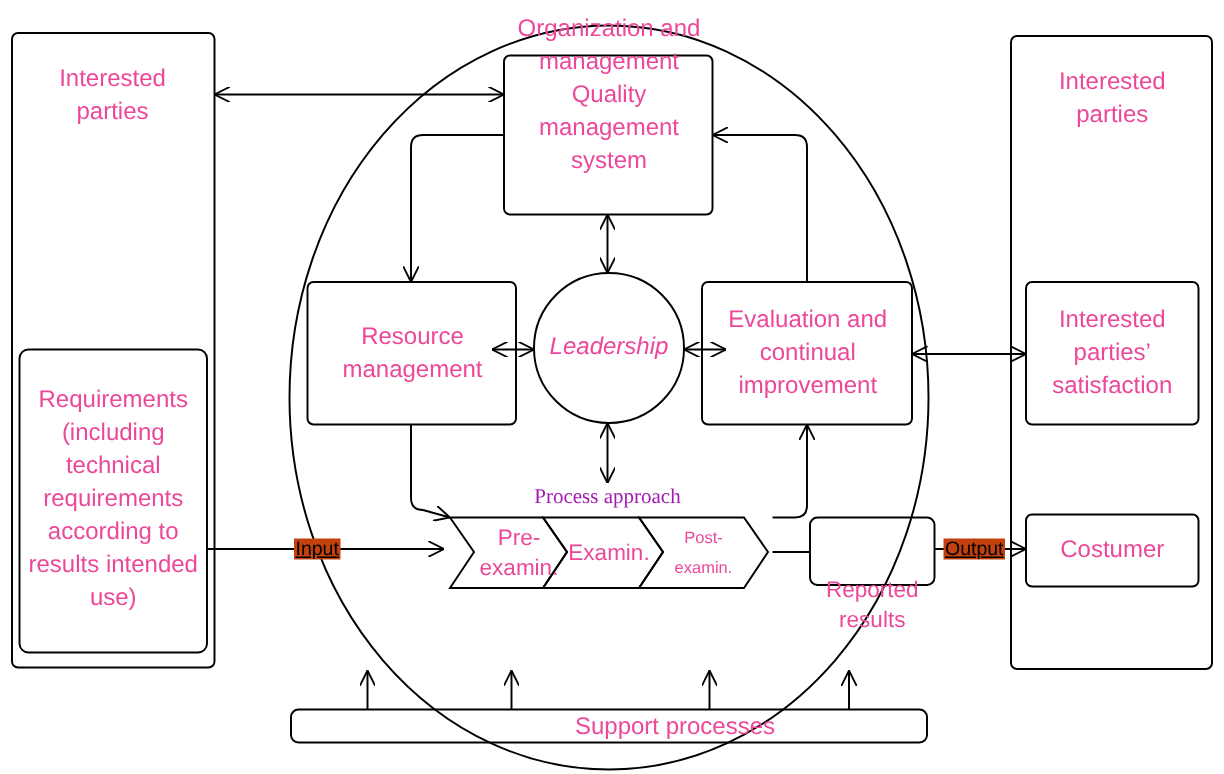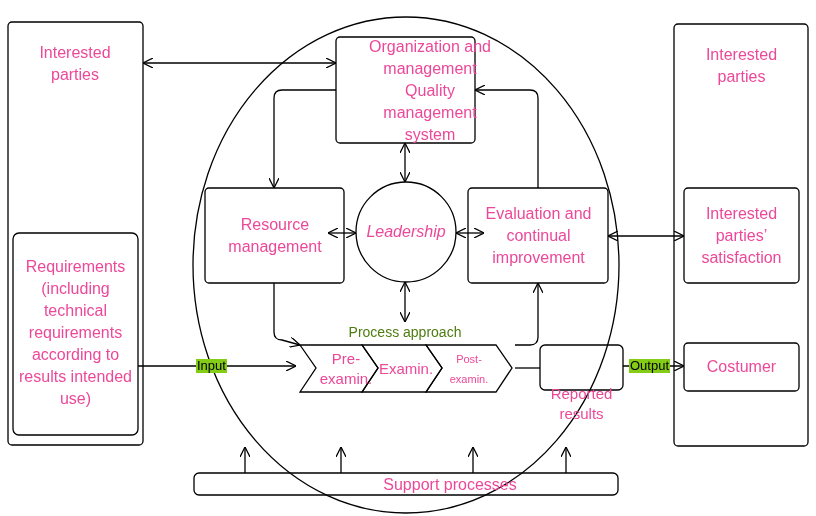--- a/index.html
+++ b/index.html
@@ -1,20 +1,20 @@
 <!DOCTYPE html>
 <html><head>
 <meta charset="utf-8">
 <style>
   html, body { margin:0; padding:0; background:#ffffff; }
   body { width:816px; height:516px; position:relative; overflow:hidden; font-family:"Liberation Sans", sans-serif; color:#000; }
   svg.diagram { position:absolute; left:0; top:0; }
   .lbl { position:absolute; text-align:center; font-family:"Liberation Sans", sans-serif; font-size:16px; line-height:22px; color:#ec4899; display:flex; align-items:center; justify-content:center; flex-direction:column; }
-  .small { font-size:14px; line-height:16px; color:#4d7c0f; }
-  .conn { position:absolute; font-size:13px; background:#84cc16; padding:0 1px; line-height:14px; }
+  .small { font-size:14px; line-height:16px; color:#a21caf;font-family:Liberation Serif, serif; }
+  .conn { position:absolute; font-size:13px; background:#c2410c; padding:0 1px; line-height:14px;text-decoration:underline; }
 </style>
 </head>
 <body>
 
 <svg class="diagram" width="816" height="516" viewBox="0 0 816 516">
   <defs>
     <marker id="ah" viewBox="0 0 10 10" refX="10" refY="5" markerWidth="8" markerHeight="8" orient="auto-start-reverse">
       <path d="M0,0 L10,5 L0,10" fill="none" stroke="#000" stroke-width="1.2"></path>
     </marker>
   </defs>
@@ -62,21 +62,21 @@
   </g>
 </svg>
 
 <div class="lbl" style="left:20px;top:42px;width:110px;height:44px;">Interested parties</div>
 <div class="lbl" style="left:16px;top:250px;width:119px;height:165px;">Requirements (including technical requirements according to results intended use)</div>
 
 <div class="lbl" style="left:684px;top:44px;width:115px;height:44px;">Interested parties</div>
 <div class="lbl" style="left:688px;top:194px;width:107px;height:83px;">Interested parties’ satisfaction</div>
 <div class="lbl" style="left:686px;top:345px;width:111px;height:44px;">Costumer</div>
 
-<div class="lbl" style="left:336px;top:51px;width:140px;height:80px;margin-left:24px;">Organization and management Quality management system</div>
+<div class="lbl" style="left:336px;top:24px;width:140px;height:80px;">Organization and management Quality management system</div>
 <div class="lbl" style="left:215px;top:196px;width:120px;height:80px;">Resource management</div>
 <div class="lbl" style="left:356px;top:220px;width:100px;height:24px;font-style:italic;">Leadership</div>
 <div class="lbl" style="left:472px;top:196px;width:133px;height:80px;">Evaluation and continual improvement</div>
 <div class="lbl small" style="left:330px;top:323px;width:150px;height:18px;">Process approach</div>
 
 <div class="lbl" style="left:318px;top:347px;width:56px;height:44px;font-size:15px;line-height:20px;">Pre-examin.</div>
 <div class="lbl" style="left:374px;top:347px;width:64px;height:44px;font-size:15px;">Examin.</div>
 <div class="lbl" style="left:440px;top:347px;width:58px;height:44px;font-size:11px;line-height:20px;">Post-examin.</div>
 
 <div class="lbl" style="left:541px;top:346px;width:81px;height:43px;font-size:15px;line-height:20px;margin-top:36px;">Reported results</div>

